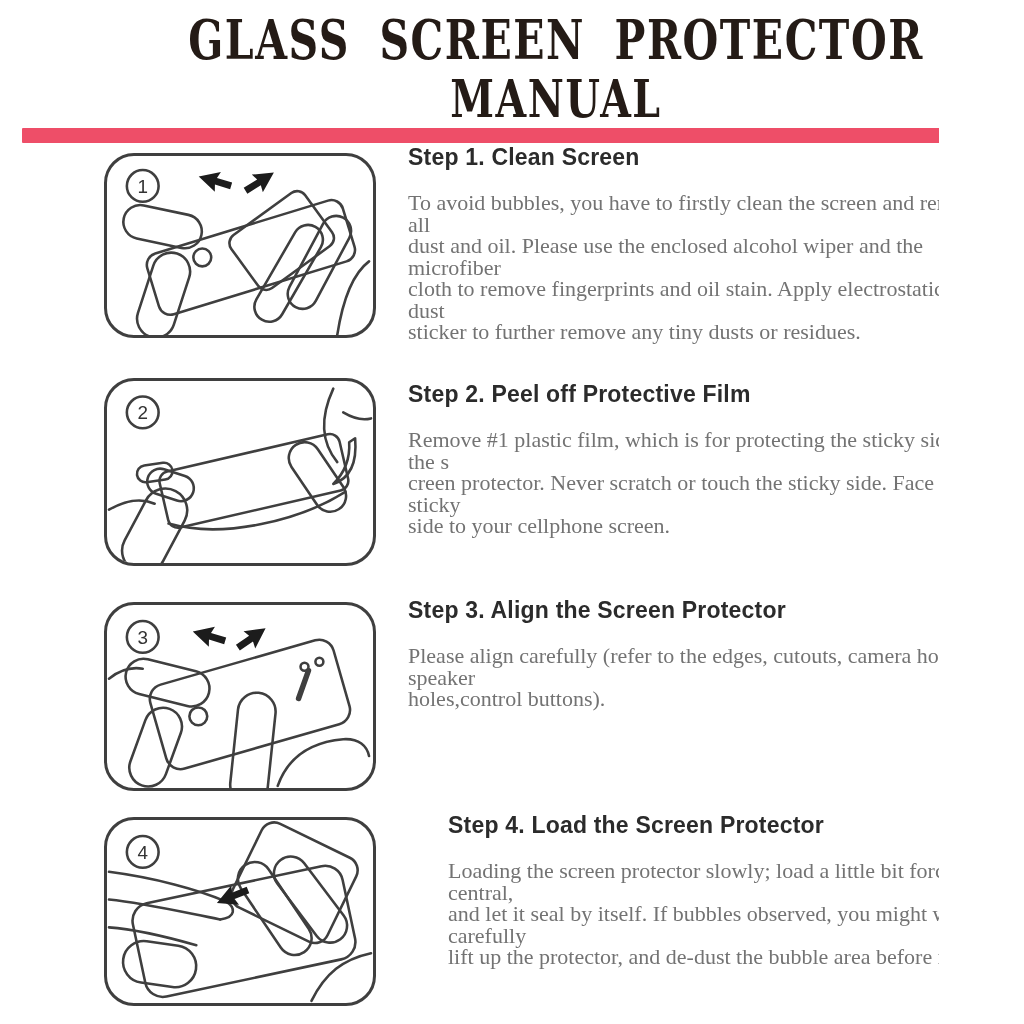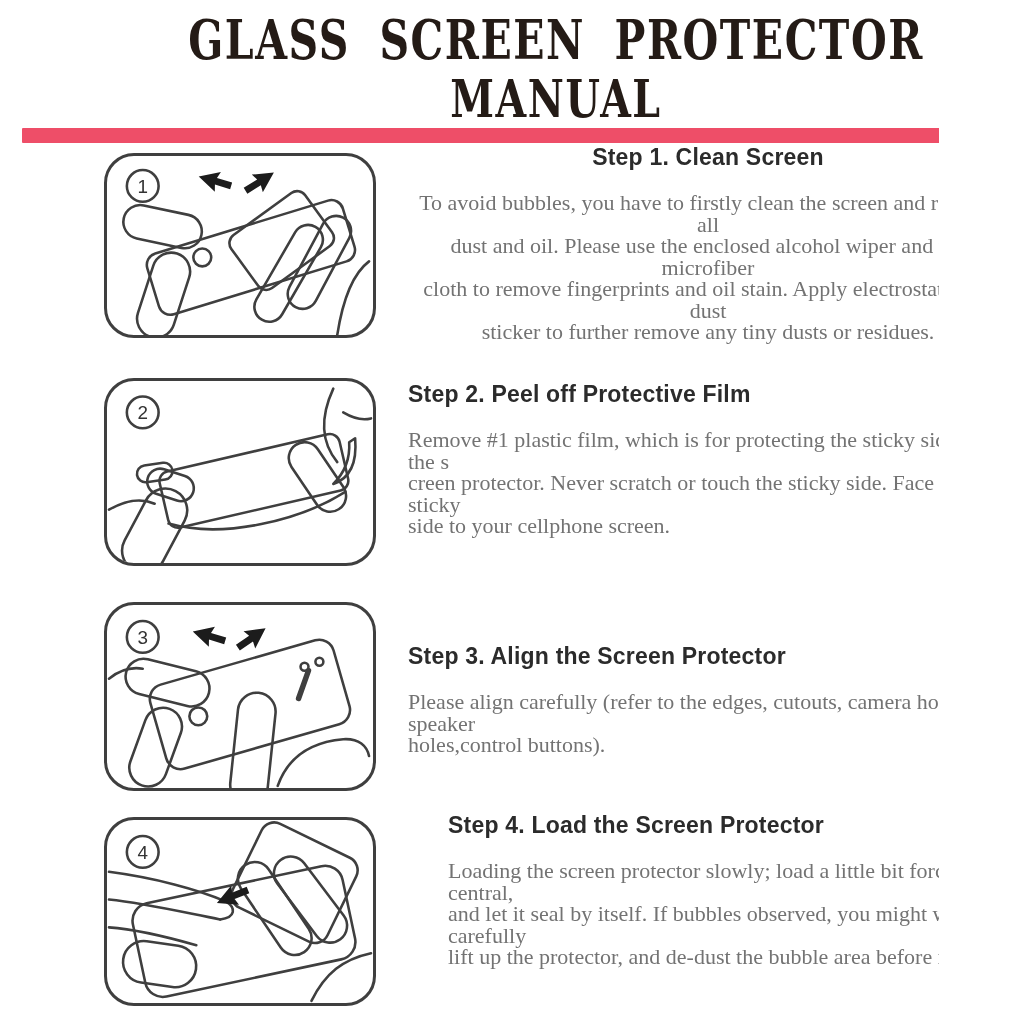--- a/index.html
+++ b/index.html
@@ -68,21 +68,21 @@
       <rect class="lineart" x="16" y="54" width="80" height="34" rx="17" transform="rotate(12 56 71)"></rect>
       <rect class="lineart" x="38" y="96" width="38" height="88" rx="19" transform="rotate(18 57 140)"></rect>
 
       <path class="arrow" d="M0 7 L16 7 L14 0 L34 10 L14 21 L16 14 L0 14 Z" transform="translate(122,40) rotate(197)"></path>
       <path class="arrow" d="M0 7 L16 7 L14 0 L34 10 L14 21 L16 14 L0 14 Z" transform="translate(134,26) rotate(-32)"></path>
 
       <circle class="lineart" cx="36" cy="30" r="16"></circle>
       <text class="badge-num" x="36" y="37">1</text>
     </svg>
   </div>
-  <div class="step-text" style="top:143px;text-align:center;">
+  <div class="step-text" style="top:143px;">
     <h2 class="step-heading">Step 1. Clean Screen</h2>
     <p class="step-body">To avoid bubbles, you have to firstly clean the screen and remove all
 dust and oil. Please use the enclosed alcohol wiper and the microfiber
 cloth to remove fingerprints and oil stain. Apply electrostatic de-dust
 sticker to further remove any tiny dusts or residues.</p>
   </div>
 
   <div class="illus-box" style="top:378px; height:182px;">
     <svg viewBox="0 0 268 180">
 
@@ -127,21 +127,21 @@
       <rect class="lineart" x="128" y="86" width="38" height="112" rx="19" transform="rotate(6 147 142)"></rect>
       <path class="lineart" d="M172 180 C182 152 204 136 238 133 C254 132 262 140 264 150"></path>
 
       <path class="arrow" d="M0 7 L16 7 L14 0 L34 10 L14 21 L16 14 L0 14 Z" transform="translate(116,44) rotate(197)"></path>
       <path class="arrow" d="M0 7 L16 7 L14 0 L34 10 L14 21 L16 14 L0 14 Z" transform="translate(126,32) rotate(-34)"></path>
 
       <circle class="lineart" cx="36" cy="30" r="16"></circle>
       <text class="badge-num" x="36" y="37">3</text>
     </svg>
   </div>
-  <div class="step-text" style="top:596px;margin-top:46px;">
+  <div class="step-text" style="top:596px;">
     <h2 class="step-heading">Step 3. Align the Screen Protector</h2>
     <p class="step-body">Please align carefully (refer to the edges, cutouts, camera holes, speaker
 holes,control buttons).</p>
   </div>
 
   <div class="illus-box" style="top:817px; height:183px;">
     <svg viewBox="0 0 268 180">
 
       <rect class="lineart" x="30" y="62" width="216" height="96" rx="18" transform="rotate(-12 138 110)"></rect>
 

